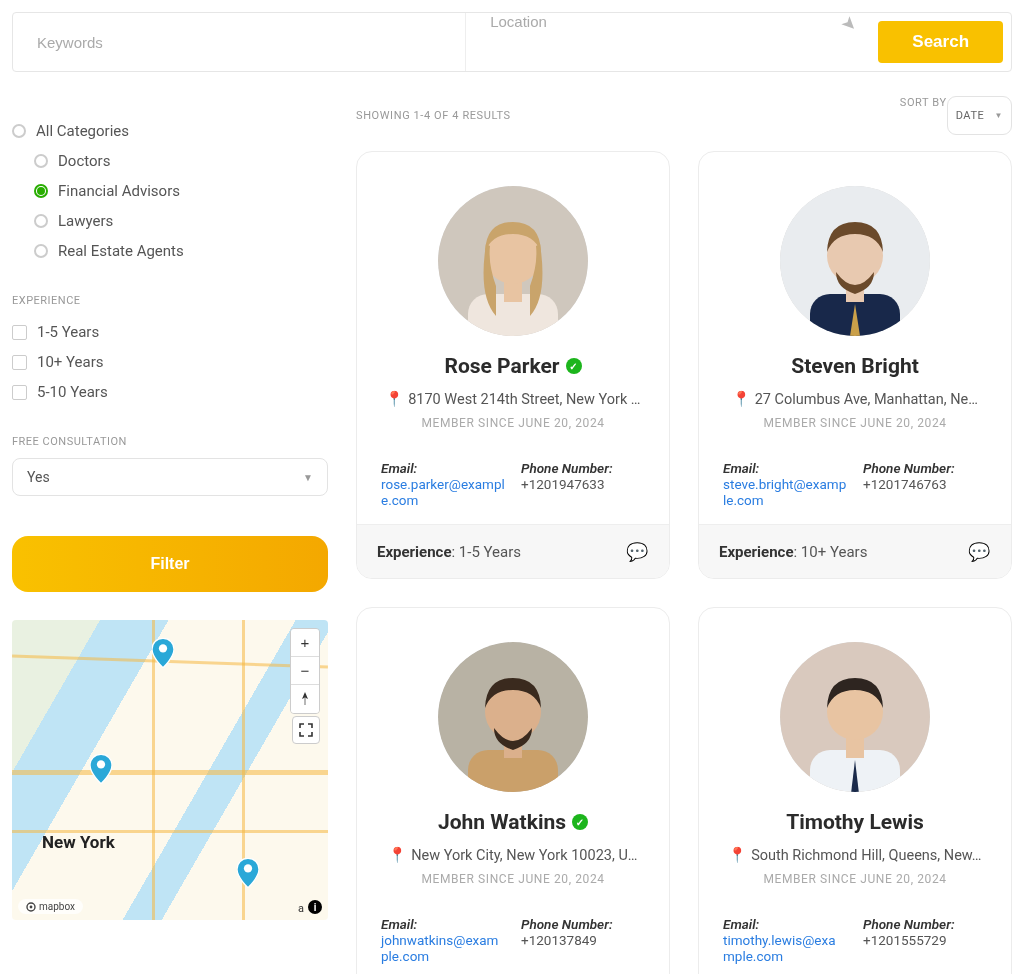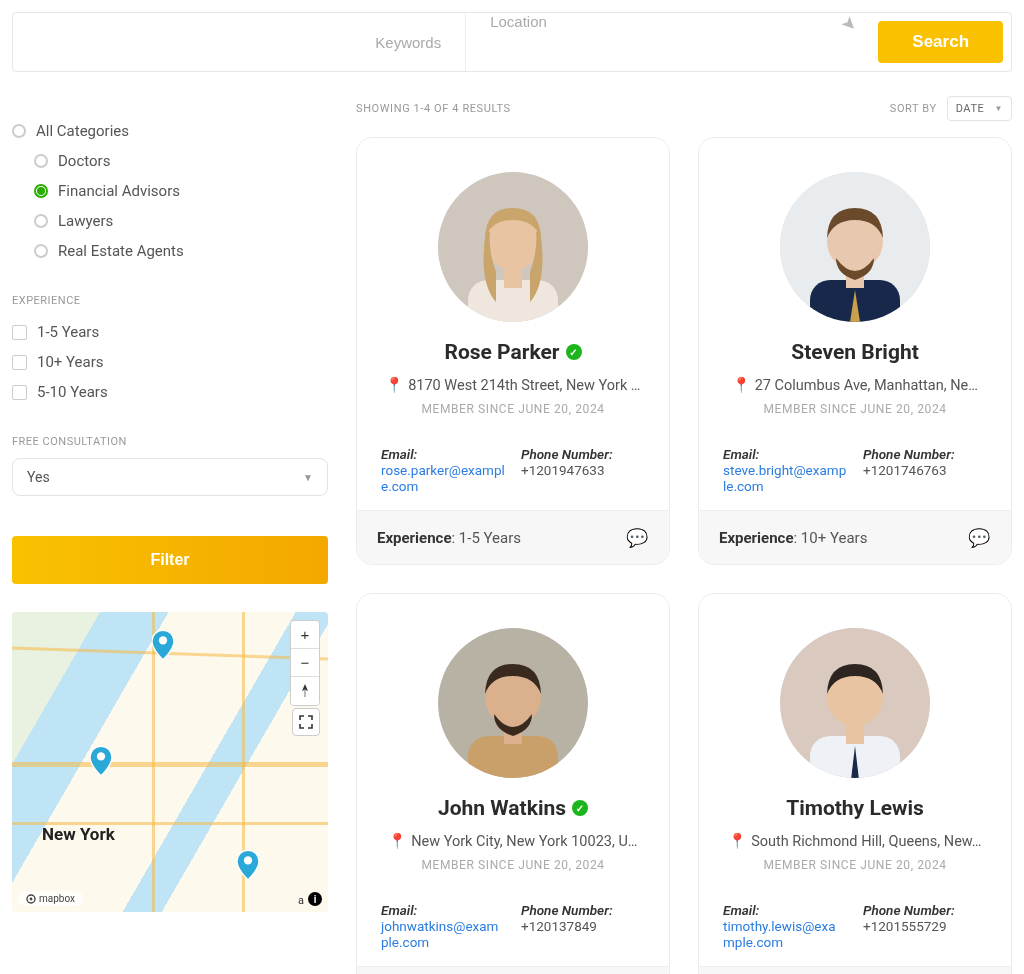--- a/index.html
+++ b/index.html
@@ -1,21 +1,21 @@
 <!DOCTYPE html>
 <html><head>
 <meta charset="utf-8">
 <style>
   * { box-sizing: border-box; margin: 0; padding: 0; }
   body { font-family: -apple-system, BlinkMacSystemFont, "Segoe UI", Roboto, Arial, sans-serif; background: #fff; color: #333; font-size: 14px; width:1024px; }
   .wrap { padding: 12px; }
   .search-bar { display:flex; border:1px solid #e6e6e6; border-radius:4px; height:60px; margin-bottom:24px; }
   .search-bar input { border:none; outline:none; font-size:15px; padding:0 24px; flex:1; background:transparent; color:#333; }
   .search-bar input::placeholder { color:#aaa; }
-  .search-bar .kw { border-right:1px solid #eee;text-align:right; }
+  .search-bar .kw { border-right:1px solid #eee; }
   .loc-cell { flex:1; display:flex; align-items:flex-start; }
   .locate-ico { width:40px; text-align:center; color:#bbb; font-size:18px; transform:rotate(45deg); }
   .search-btn { margin:8px; padding:0 34px; background:#f9c100; color:#fff; border:none; border-radius:4px; font-size:17px; font-weight:600; cursor:pointer; }
 
   .body { display:flex; gap:28px; }
   .sidebar { width:316px; flex-shrink:0; }
   .main { flex:1; }
 
   .cat-list { margin-top:20px; }
   .cat-item { display:flex; align-items:center; gap:10px; padding:6px 0; font-size:15px; color:#555; cursor:pointer; }
@@ -24,41 +24,41 @@
   .radio.checked { border-color:#28ad00; }
   .radio.checked::after { content:""; width:8px; height:8px; background:#28ad00; border-radius:50%; }
 
   .sec-label { font-size:11px; letter-spacing:.5px; color:#999; margin-top:28px; margin-bottom:10px; text-transform:uppercase; }
   .chk-item { display:flex; align-items:center; gap:10px; padding:6px 0; font-size:15px; color:#555; cursor:pointer; }
   .chk { width:15px; height:15px; border:1px solid #ccc; border-radius:2px; }
 
   .select { border:1px solid #e3e3e3; border-radius:8px; padding:10px 14px; font-size:14px; color:#555; display:flex; justify-content:space-between; align-items:center; cursor:pointer; }
   .select .caret { color:#999; font-size:10px; }
 
-  .filter-btn { width:100%; margin-top:40px; height:48px; background:linear-gradient(90deg,#f9c100,#f4a800); color:#fff; border:none; border-radius:4px; font-size:16px; font-weight:600; cursor:pointer; }
+  .filter-btn { width:100%; margin-top:40px; height:56px; background:linear-gradient(90deg,#f9c100,#f4a800); color:#fff; border:none; border-radius:16px; font-size:16px; font-weight:600; cursor:pointer; }
 
   .map-box { margin-top:28px; width:100%; height:300px; border-radius:4px; position:relative; overflow:hidden; background:linear-gradient(120deg,#e9f1e1 0 18%, #bfe4f5 18% 32%, #fdf9ed 32% 58%, #bfe4f5 58% 66%, #fdf9ed 66% 100%); }
   .map-label { position:absolute; left:30px; bottom:68px; font-weight:700; font-size:17px; color:#222; }
   .map-attr { position:absolute; left:6px; bottom:6px; background:rgba(255,255,255,.75); border-radius:10px; padding:2px 8px; font-size:10px; color:#444; display:flex; align-items:center; gap:3px; }
   .map-i { position:absolute; right:6px; bottom:6px; width:14px; height:14px; border-radius:50%; background:#000; color:#fff; font-size:10px; font-weight:700; display:flex; align-items:center; justify-content:center; }
   .map-a { position:absolute; right:24px; bottom:5px; font-size:11px; color:#333; }
   .map-ctrls { position:absolute; top:8px; right:8px; display:flex; flex-direction:column; gap:4px; }
   .map-ctrls button, .map-fs { width:28px; height:28px; background:#fff; border:1px solid #ccc; border-radius:4px; font-size:15px; cursor:pointer; display:flex; align-items:center; justify-content:center; color:#333; }
   .map-ctrls .grp { border:1px solid #ccc; border-radius:4px; overflow:hidden; }
   .map-ctrls .grp button { border:none; border-bottom:1px solid #ddd; border-radius:0; }
   .map-ctrls .grp button:last-child { border-bottom:none; }
   .map-fs-box { position:absolute; top:96px; right:8px; }
   .pin { position:absolute; width:22px; height:30px; }
   .pin svg { width:100%; height:100%; }
   .road { position:absolute; background:#f5b842; opacity:.55; }
 
   .meta-row { display:flex; justify-content:space-between; align-items:center; margin-bottom:16px; }
   .showing { font-size:11px; letter-spacing:.6px; color:#999; }
-  .sortwrap { display:flex; align-items:center; gap:10px; font-size:11px; letter-spacing:.6px; color:#999; }
-  .sortsel { border:1px solid #e3e3e3; border-radius:4px; padding:5px 8px; font-size:11px; color:#666; display:flex; align-items:center; gap:10px; cursor:pointer; letter-spacing:.6px; }
+  .sortwrap { display:flex; align-items:flex-start; font-size:11px; letter-spacing:.6px; color:#999; }
+  .sortsel { border:1px solid #e3e3e3; border-radius:9px; padding:12px 8px; font-size:11px; color:#666; display:flex; align-items:center; gap:10px; cursor:pointer; letter-spacing:.6px; }
 
   .grid { display:grid; grid-template-columns:1fr 1fr; gap:28px; }
   .card { border:1px solid #ececec; border-radius:16px; overflow:hidden; }
   .card-top { padding:34px 24px 20px; text-align:center; }
   .avatar { width:150px; height:150px; border-radius:50%; margin:0 auto 18px; background:#dcdcdc; display:flex; align-items:center; justify-content:center; overflow:hidden; }
   .avatar svg { width:100%; height:100%; }
   .pname { font-size:21px; font-weight:700; color:#2b2b2b; display:inline-flex; align-items:center; gap:6px; }
   .verify { width:16px; height:16px; background:#1cb51c; border-radius:50%; color:#fff; font-size:10px; display:inline-flex; align-items:center; justify-content:center; }
   .addr { margin-top:12px; font-size:14.5px; color:#555; white-space:nowrap; overflow:hidden; text-overflow:ellipsis; }
   .addr .pinico { color:#1cb51c; margin-right:4px; font-size:15px; }

